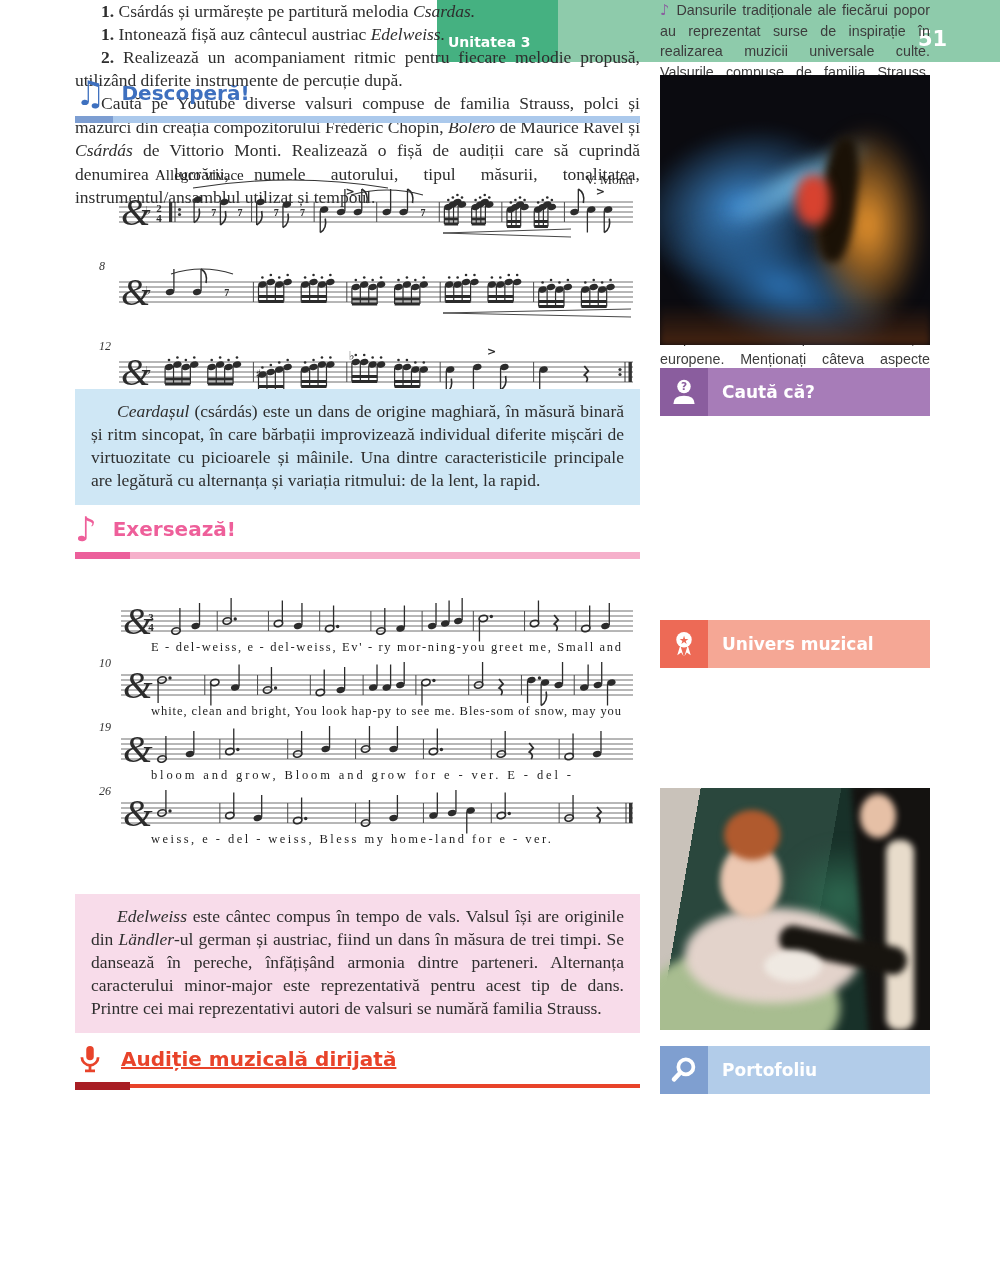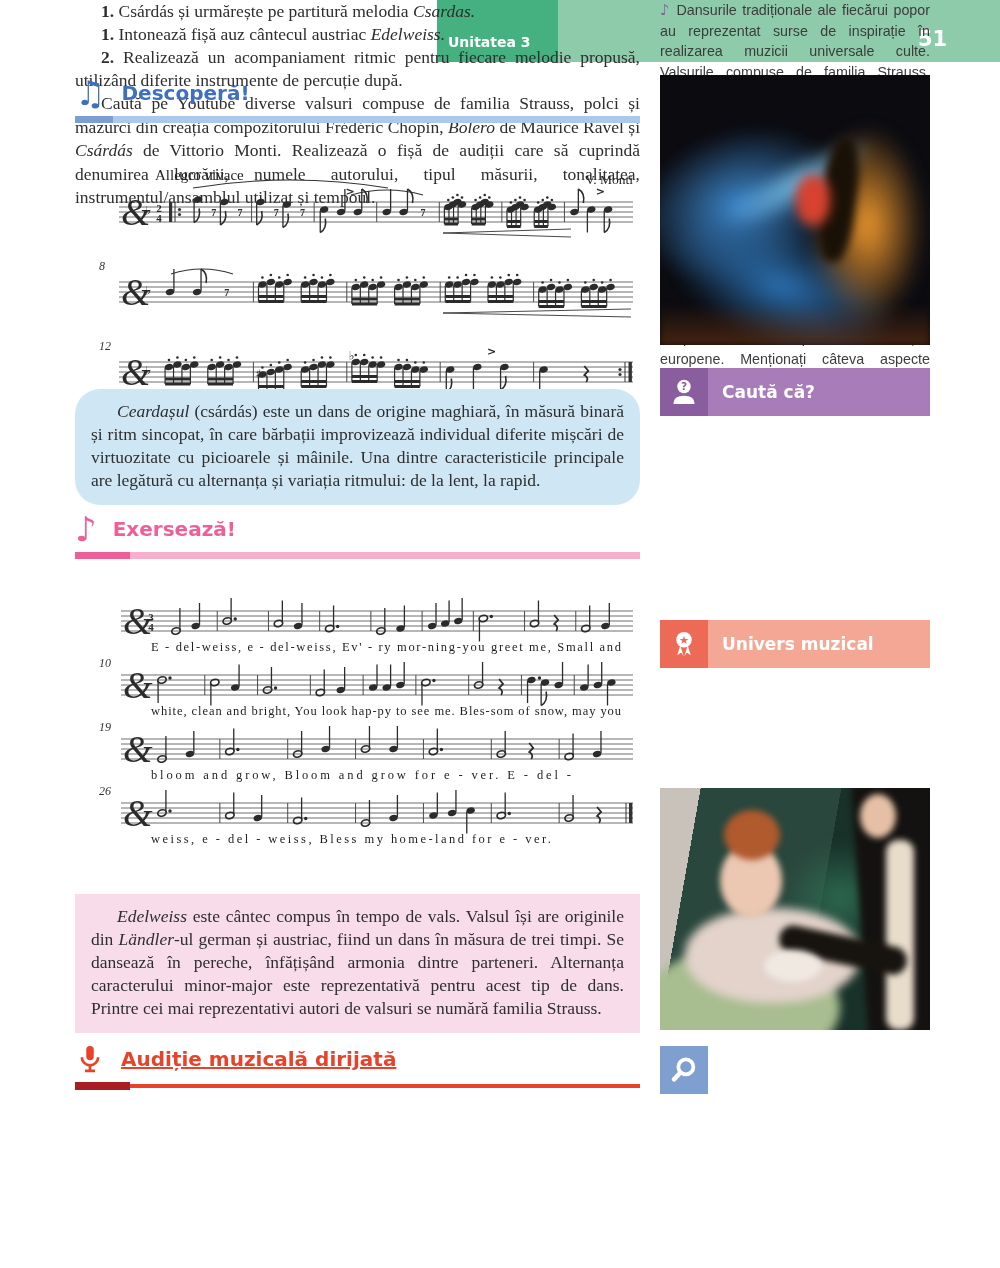--- a/index.html
+++ b/index.html
@@ -490,21 +490,21 @@
               <path d="M 491.3 202 l 4 5 l -4 4 q 5 3 2 7" fill="none" stroke="#2b2b2b" stroke-width="1.8"></path>
               <circle cx="527" cy="205.5" r="1.6" fill="#333"></circle>
               <circle cx="527" cy="210.5" r="1.6" fill="#333"></circle>
               <line x1="532" y1="198" x2="532" y2="218" stroke="#333" stroke-width="1"></line>
               <rect x="535.5" y="198" width="3.4" height="20" fill="#333"></rect>
             </g>
           </g>
       </svg>
     </div>
 
-    <div class="infobox blue" style="top:389px;left:0;border-radius:25px;"><span class="it">Ceardașul</span><span> (csárdás) este un dans de origine maghiară, în măsură binară și ritm sincopat, în care bărbații improvizează individual diferite mișcări de virtuozitate cu picioarele și mâinile. Una dintre caracteristicile principale are legătură cu alternanța și variația ritmului: de la lent, la rapid.</span></div>
+    <div class="infobox blue" style="top:389px;left:0;"><span class="it">Ceardașul</span><span> (csárdás) este un dans de origine maghiară, în măsură binară și ritm sincopat, în care bărbații improvizează individual diferite mișcări de virtuozitate cu picioarele și mâinile. Una dintre caracteristicile principale are legătură cu alternanța și variația ritmului: de la lent, la rapid.</span></div>
 
     <div style="top:512px;left:0;">
       <div class="lhead">
         <span class="glyph pink-t">♪</span>
         <span class="htxt pink-t">Exersează!</span>
       </div>
       <div class="rule pink">
           <span class="seg"></span>
         </div>
     </div>
@@ -791,17 +791,18 @@
         <div class="p2-glove"></div>
     </div>
 
     <div class="side-h pblue" style="top:1046px;left:0;">
       <span class="ibox">
         <svg width="30" height="30" viewBox="0 0 24 24">
           <circle cx="13.5" cy="9.5" r="6" fill="none" stroke="#fff" stroke-width="3"></circle>
           <line x1="8.8" y1="14.4" x2="4" y2="19.5" stroke="#fff" stroke-width="3.6" stroke-linecap="round"></line>
         </svg>
       </span>
+      <span class="bandtxt">Portofoliu</span>
     </div>
 
     <p class="side-par" style="top:1106px;left:0;margin:0;"><b>Lucrați în perechi!</b><span> Realizați un filmuleț despre dansurile specifice unei țări europene. Menționați câteva aspecte principale ale dansurilor găsite. Montați cu atenție secvențe specifice lor.</span></p>
   </div>
 </div>
 
 </body></html>

